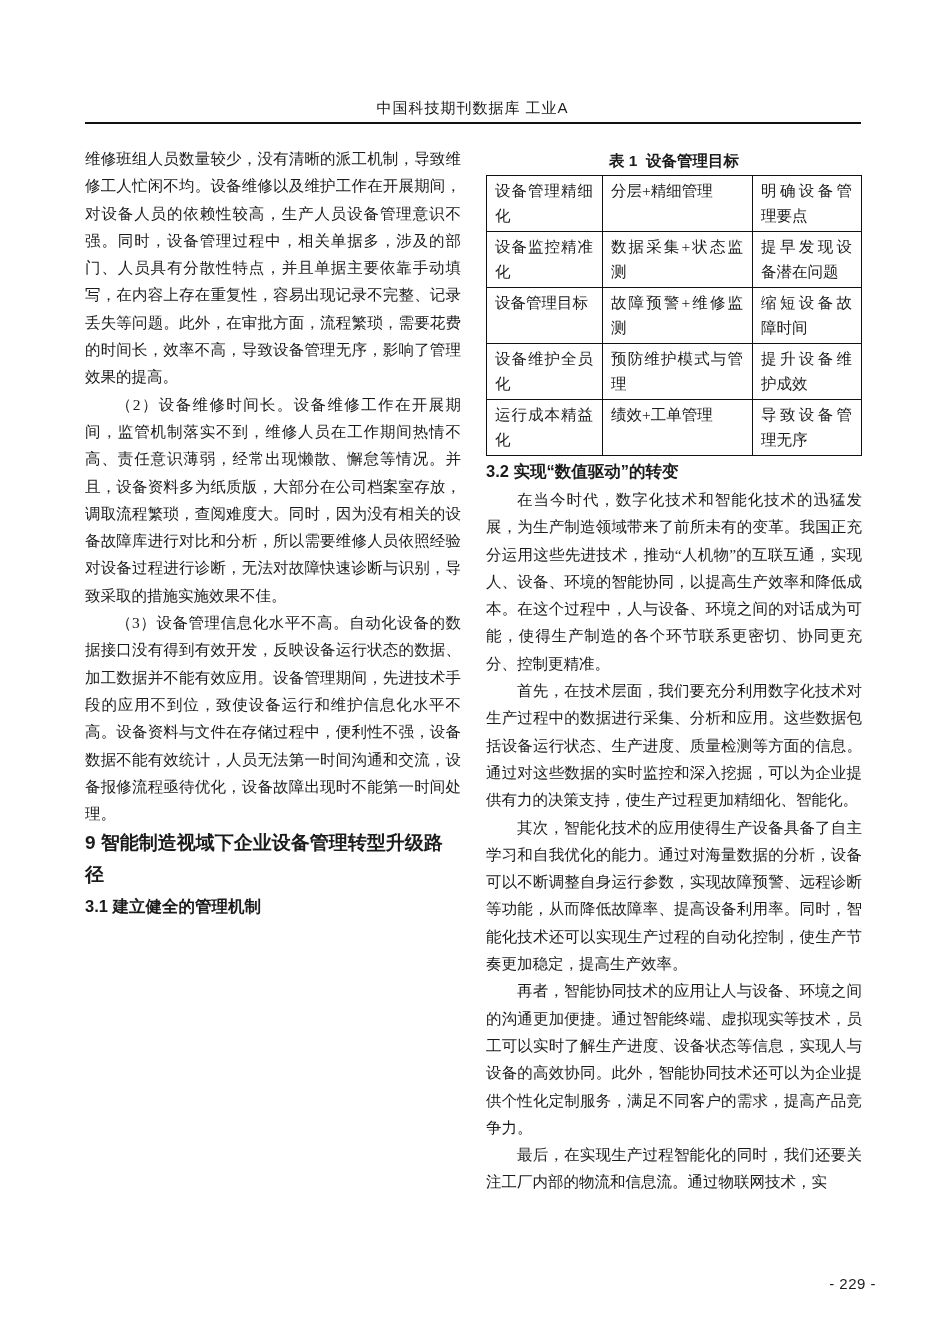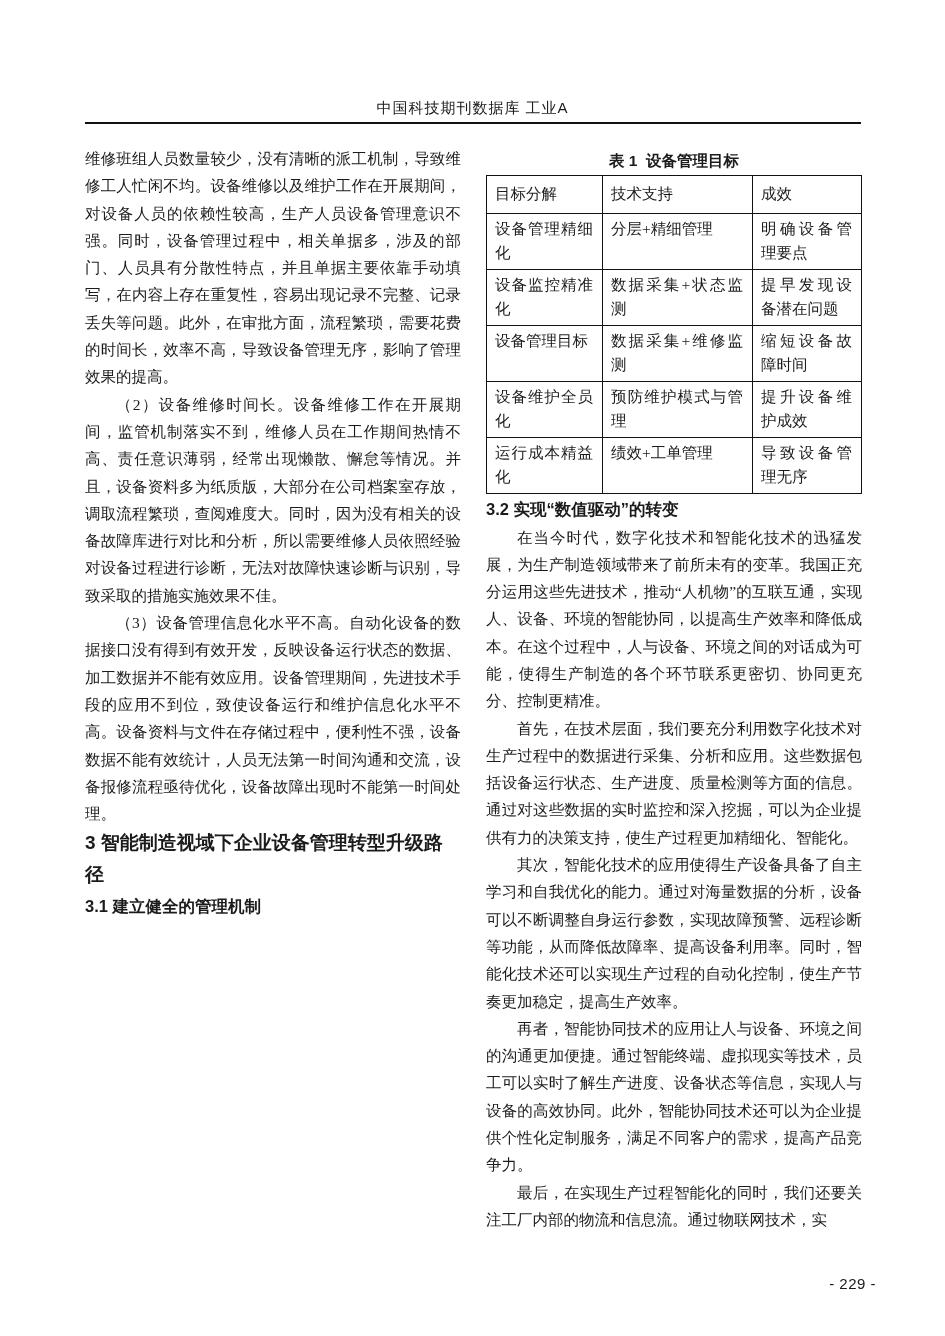--- a/index.html
+++ b/index.html
@@ -72,52 +72,47 @@
 
 <div class="page">
 
   <div class="journal-header">中国科技期刊数据库  工业A</div>
   <div class="header-rule"></div>
 
   <div class="col col-left">
     <p>维修班组人员数量较少，没有清晰的派工机制，导致维修工人忙闲不均。设备维修以及维护工作在开展期间，对设备人员的依赖性较高，生产人员设备管理意识不强。同时，设备管理过程中，相关单据多，涉及的部门、人员具有分散性特点，并且单据主要依靠手动填写，在内容上存在重复性，容易出现记录不完整、记录丢失等问题。此外，在审批方面，流程繁琐，需要花费的时间长，效率不高，导致设备管理无序，影响了管理效果的提高。</p>
     <p class="indent">（2）设备维修时间长。设备维修工作在开展期间，监管机制落实不到，维修人员在工作期间热情不高、责任意识薄弱，经常出现懒散、懈怠等情况。并且，设备资料多为纸质版，大部分在公司档案室存放，调取流程繁琐，查阅难度大。同时，因为没有相关的设备故障库进行对比和分析，所以需要维修人员依照经验对设备过程进行诊断，无法对故障快速诊断与识别，导致采取的措施实施效果不佳。</p>
     <p class="indent">（3）设备管理信息化水平不高。自动化设备的数据接口没有得到有效开发，反映设备运行状态的数据、加工数据并不能有效应用。设备管理期间，先进技术手段的应用不到位，致使设备运行和维护信息化水平不高。设备资料与文件在存储过程中，便利性不强，设备数据不能有效统计，人员无法第一时间沟通和交流，设备报修流程亟待优化，设备故障出现时不能第一时间处理。</p>
-    <p class="h-section">3 智能制造视域下企业设备管理转型升级路径</p>
+    <p class="h-section">9 智能制造视域下企业设备管理转型升级路径</p>
     <p class="h-sub">3.1 建立健全的管理机制</p>
   </div>
 
   <div class="col col-right">
     <div class="table-caption">表 1  设备管理目标</div>
 
     <table class="goals">
       <colgroup>
         <col class="c1">
           <col class="c2">
           <col class="c3">
       </colgroup>
       <tbody>
         <tr>
-          <th>目标分解</th>
-          <th>技术支持</th>
-          <th>成效</th>
-        </tr>
-        <tr>
           <td>设备管理精细化</td>
           <td>分层+精细管理</td>
           <td>明确设备管理要点</td>
         </tr>
         <tr>
           <td>设备监控精准化</td>
           <td>数据采集+状态监测</td>
           <td>提早发现设备潜在问题</td>
         </tr>
         <tr>
           <td>设备管理目标</td>
-          <td>数据采集+维修监测</td>
+          <td>故障预警+维修监测</td>
           <td>缩短设备故障时间</td>
         </tr>
         <tr>
           <td>设备维护全员化</td>
           <td>预防维护模式与管理</td>
           <td>提升设备维护成效</td>
         </tr>
         <tr>
           <td>运行成本精益化</td>
           <td>绩效+工单管理</td>

